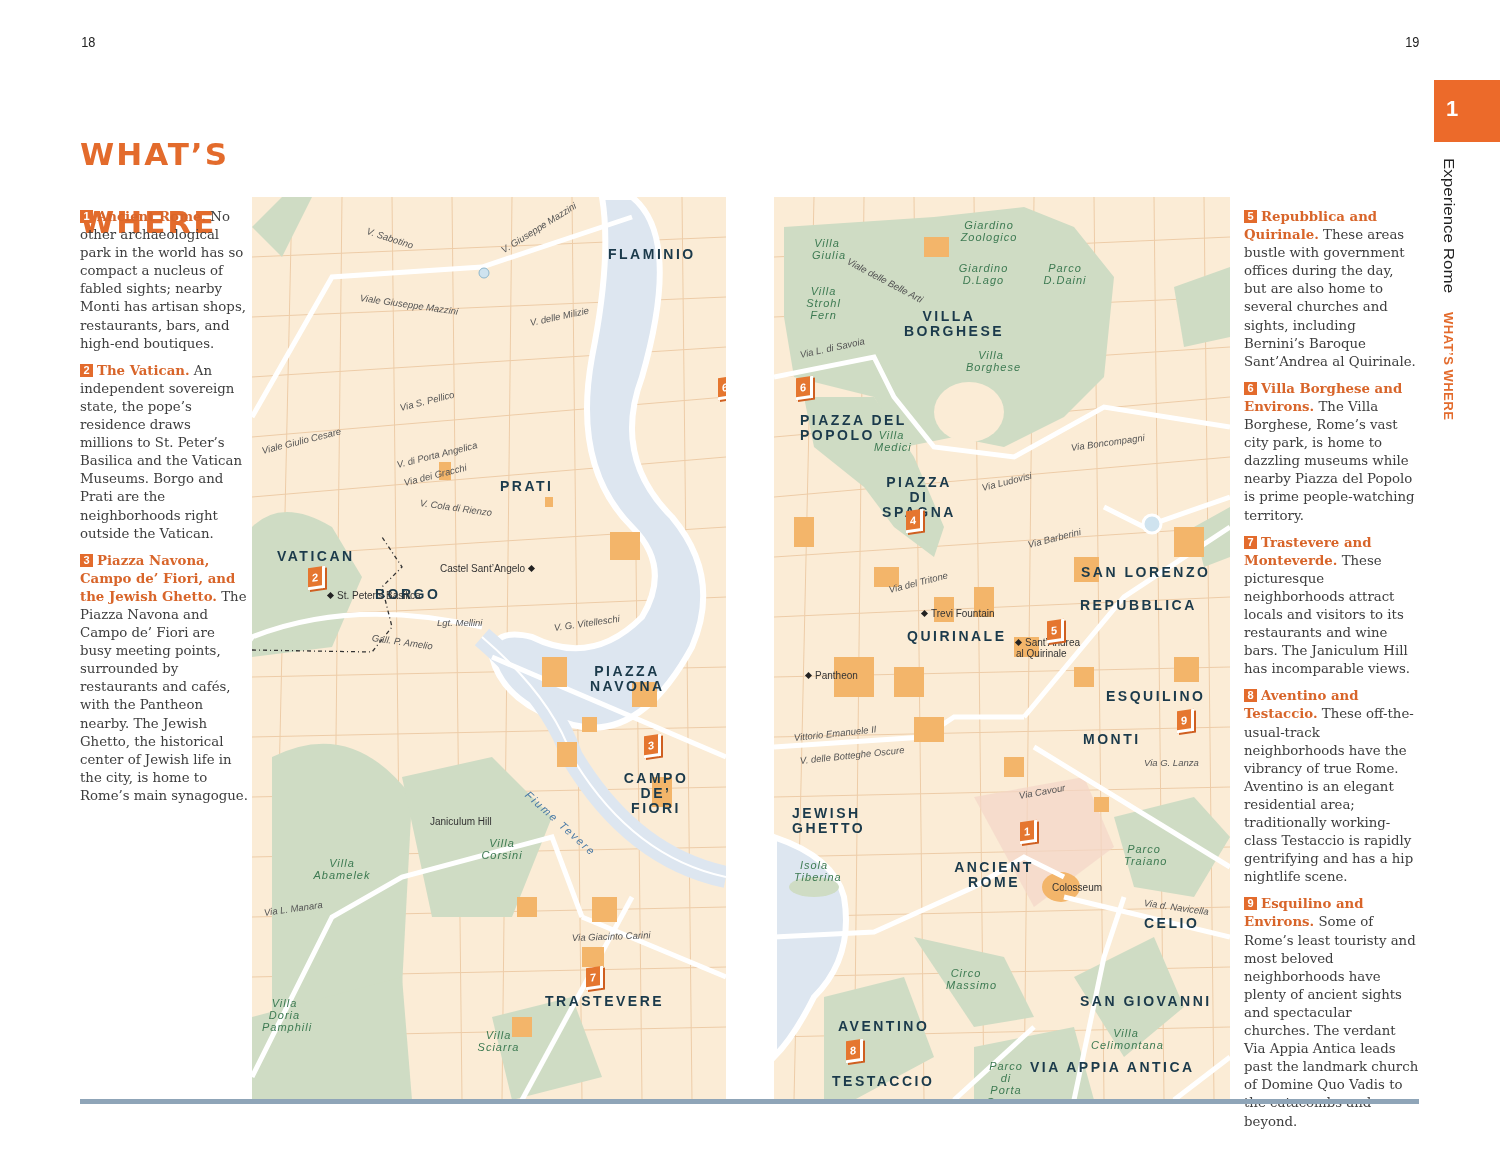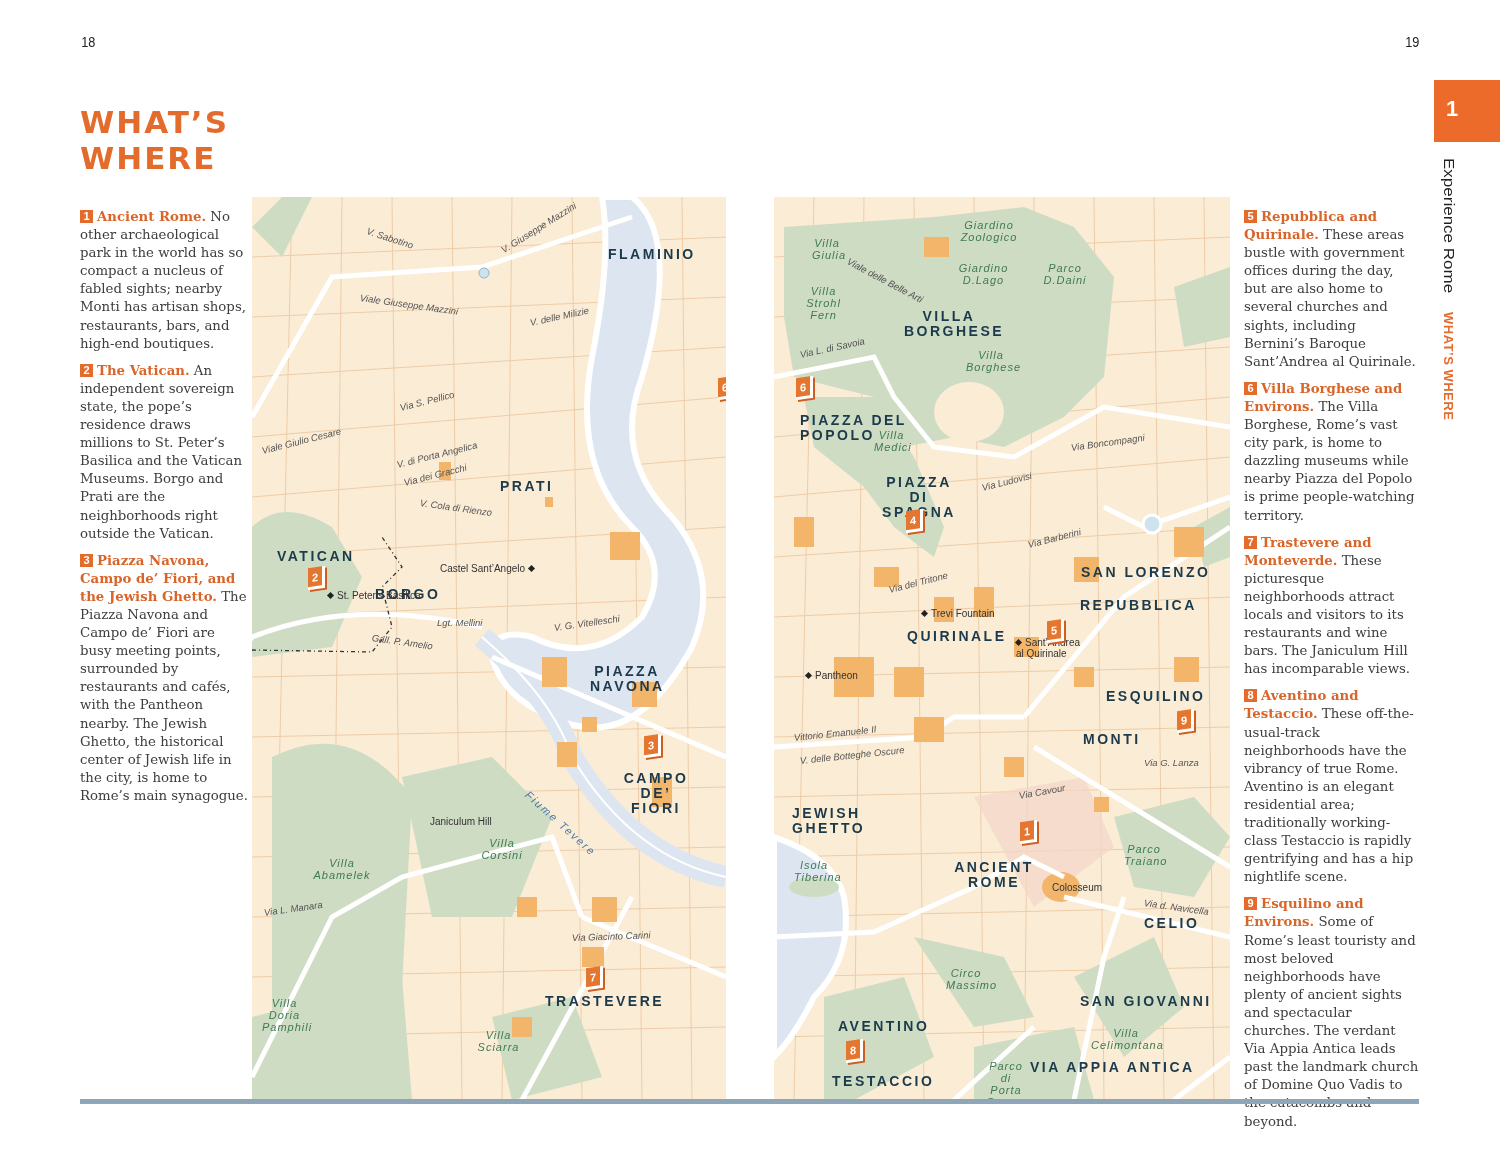--- a/index.html
+++ b/index.html
@@ -3,21 +3,21 @@
   <meta charset="utf-8">
   <style>
     * { box-sizing: border-box; margin: 0; padding: 0; }
     body { width: 1500px; height: 1157px; background: #ffffff; position: relative; overflow: hidden; font-family: "DejaVu Serif", serif; color: #3a3a3a; }
 
     .folio { position: absolute; top: 33px; font-family: "Liberation Sans", sans-serif; font-size: 15px; color: #222; transform: scaleX(0.85); }
     .folio.left { left: 80px; }
     .folio.right { left: 1404px; }
 
     .page-title { position: absolute; left: 80px; top: 104px; font-family: "DejaVu Sans", sans-serif; font-weight: bold; font-size: 31px; line-height: 36px; letter-spacing: 2px; color: #e36b2c; }
-    .page-title span { display: block; }
+    .page-title span { display: block; margin-top: 32px; }
 
     .chapter-tab { position: absolute; left: 1434px; top: 80px; width: 66px; height: 62px; background: #ec6a2a; color: #fff; font-family: "Liberation Sans", sans-serif; font-weight: bold; font-size: 22px; padding: 16px 0 0 12px; }
 
     .running-head { position: absolute; left: 1438px; top: 158px; writing-mode: vertical-rl; font-family: "Liberation Sans", sans-serif; white-space: nowrap; }
     .running-head .section { font-size: 17px; color: #222; transform: scaleX(0.9); display: inline-block; }
     .running-head .sub { font-size: 13px; font-weight: bold; color: #e36b2c; margin-top: 14px; display: inline-block; letter-spacing: 0.5px; }
 
     .column { position: absolute; width: 168px; font-size: 13.3px; line-height: 18.1px; color: #3d3d3d; }
     .column.left { left: 80px; top: 208px; }
     .column.right { left: 1244px; top: 208px; width: 176px; }

